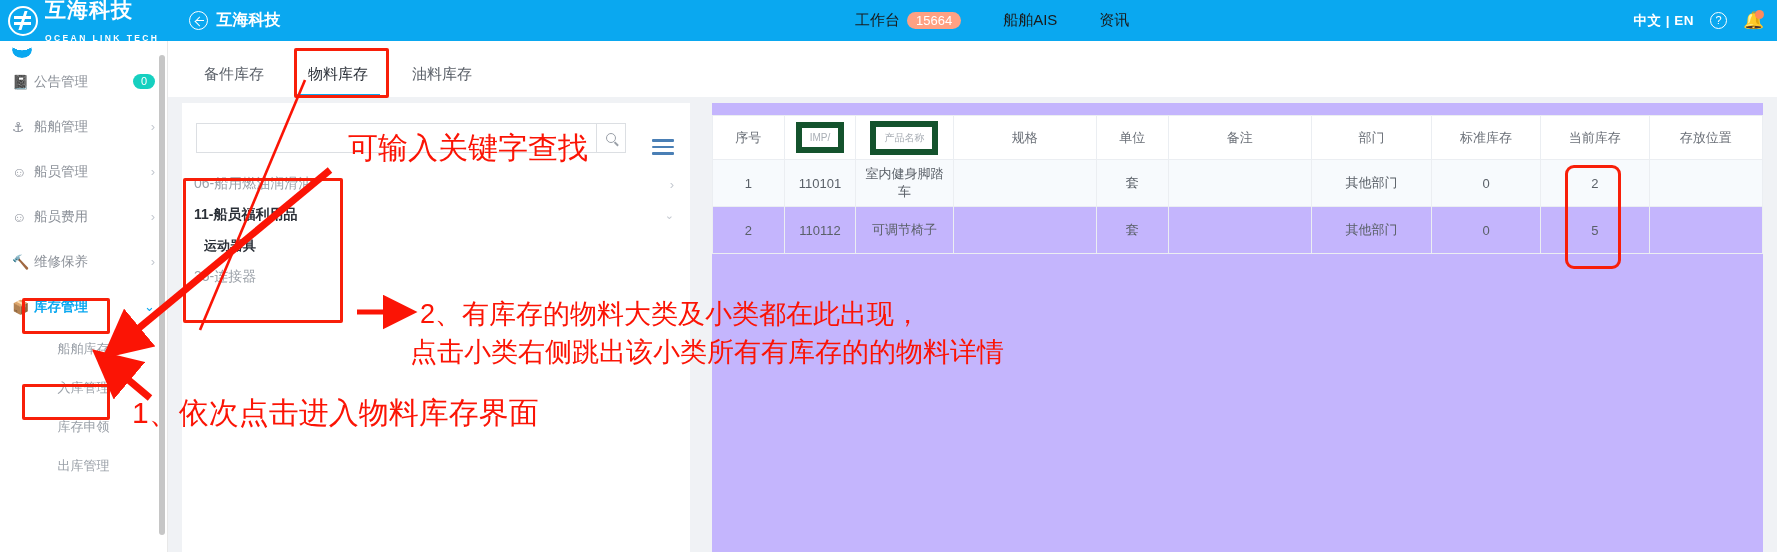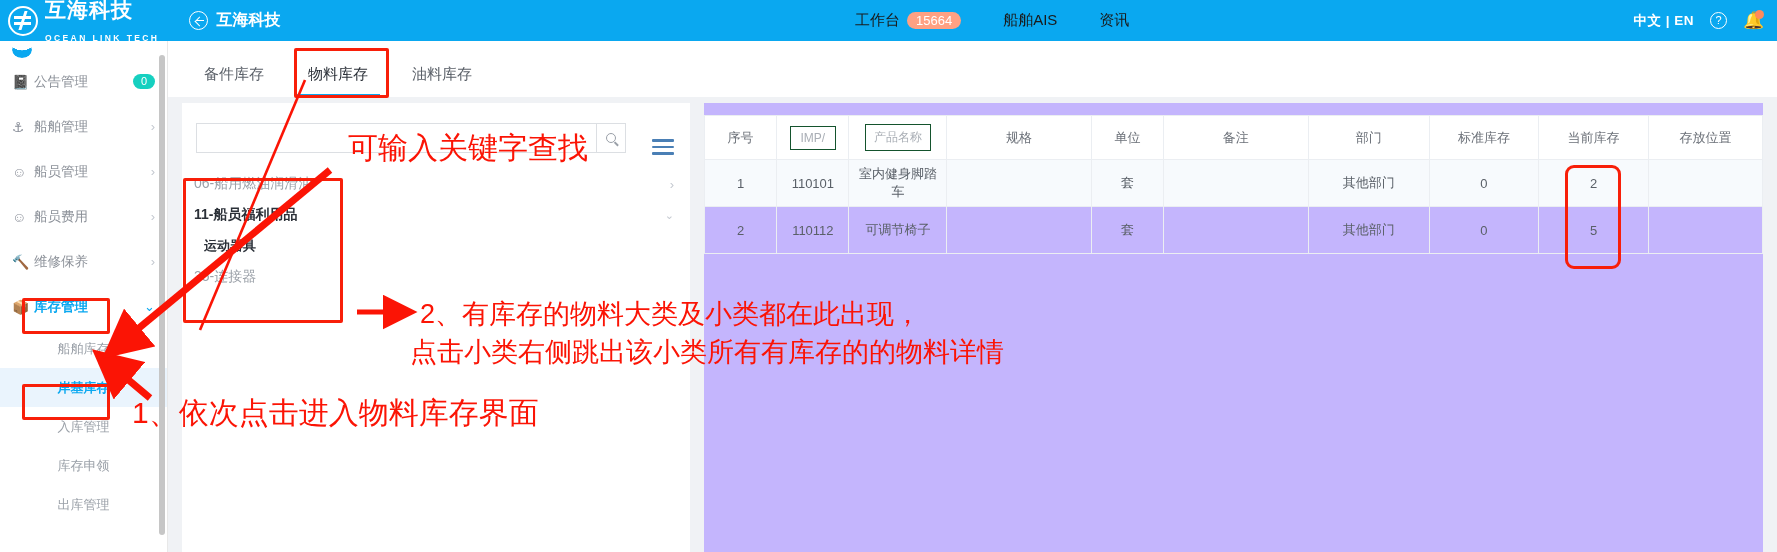--- a/index.html
+++ b/index.html
@@ -112,21 +112,21 @@
   .tab {
     font-size: 15px; color: #5a6068; padding: 0 22px 13px; cursor: pointer; position: relative;
   }
   .tab.active { color: #2b3038; }
   .tab.active::after {
     content: ""; position: absolute; left: 10px; right: 10px; bottom: 0; height: 3px; background: #0aa8f0;
   }
 
   .panes { position: absolute; left: 0; top: 56px; width: 1609px; height: 455px; display: flex; }
   .left-pane {
-    width: 508px; background: #fff; margin: 6px 0 0 14px; position: relative;
+    width: 508px; background: #fff; margin: 6px 8px 0 14px; position: relative;
   }
   .search-row { display: flex; align-items: center; padding: 14px 16px 0 14px; }
   .search-box {
     flex: 1; height: 30px; border: 1px solid #dcdfe3; border-right: 0; background: #fff;
   }
   .search-input { width: 100%; height: 100%; border: 0; outline: 0; padding: 0 9px; font-size: 13px; color: #333;
     font-family: "Liberation Sans", sans-serif; }
   .search-btn {
     width: 30px; height: 30px; border: 1px solid #dcdfe3; background: #fff;
     display: flex; align-items: center; justify-content: center; cursor: pointer;
@@ -153,21 +153,21 @@
   table.grid th {
     font-weight: normal; font-size: 13px; color: #6b7078; border: 1px solid #ebeef2;
     height: 44px; background: #fff; padding: 0 4px;
   }
   table.grid td {
     font-size: 13px; color: #5a6068; border: 1px solid #ebeef2; text-align: center;
     height: 47px; padding: 3px 6px;
   }
   table.grid tr.odd td { background: #f7fafd; }
   .hdr-input {
-    display: inline-block; border: 1px solid #14532d; color: #a9aeb5; font-size: 12px;
+    display: inline-block; border: 6px solid #14532d; color: #a9aeb5; font-size: 10px;
     padding: 4px 8px; min-width: 46px; background: #fff;
   }
   .stock-link { color: #1ca0f0; }
 
   
   .anno { position: absolute; left: 0; top: 0; width: 1777px; height: 552px; pointer-events: none; z-index: 50; }
   .rbox { position: absolute; border: 3px solid #f81f09; border-radius: 2px; }
   .rtext { position: absolute; color: #fb1405; font-size: 27px; font-weight: 500; white-space: nowrap;
            font-family: "Liberation Sans", "DejaVu Sans", sans-serif; }
   .rtext.big { font-size: 30px; }
@@ -250,23 +250,20 @@
     </div>
 
     <div class="side-item active">
       <span class="side-ico">📦</span>
       <span class="side-label">库存管理</span>
       <span class="side-chev">⌄</span>
     </div>
 
     <div class="side-sub">
       <span>船舶库存</span>
-    </div>
-    <div class="side-sub selected">
-      <span>岸基库存</span>
     </div>
     <div class="side-sub">
       <span>入库管理</span>
     </div>
     <div class="side-sub">
       <span>库存申领</span>
     </div>
     <div class="side-sub">
       <span>出库管理</span>
     </div>

